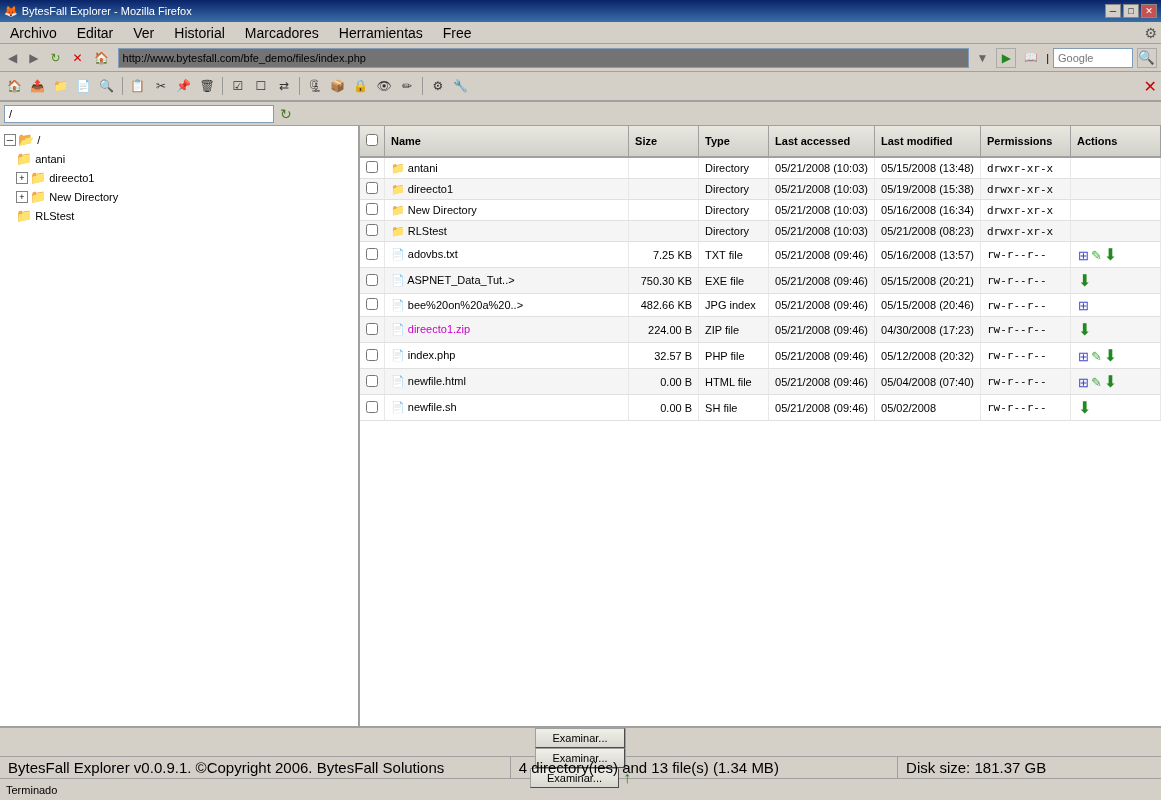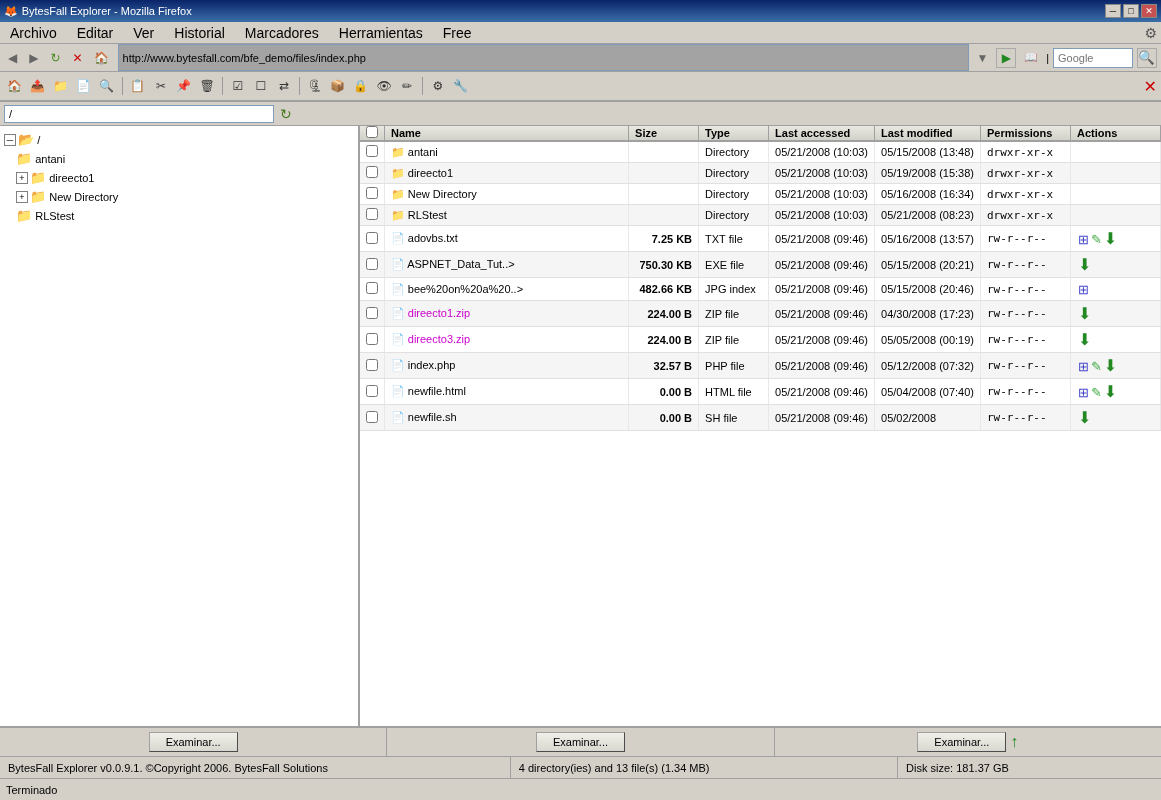--- a/index.html
+++ b/index.html
@@ -41,23 +41,23 @@
       border-bottom: 1px solid #a0a0a0;
       display: flex;
       align-items: center;
       padding: 2px 4px;
       gap: 4px;
       height: 28px;
     }
     .nav-btn { background: none; border: none; cursor: pointer; padding: 2px 4px; font-size: 12px; color: #666; }
     .address-input {
       flex: 1;
-      height: 27px;
+      height: 20px;
       border: 1px solid #7f9db9;
-      background: #a3a3a3;
+      background: #737373;
       padding: 0 4px;
       font-size: 11px;
       outline: none;
     }
     .go-btn { width: 20px; height: 20px; background: none; border: 1px solid #aaa; cursor: pointer; display: flex; align-items: center; justify-content: center; font-size: 12px; color: #0066cc; }
     .search-input { width: 80px; height: 20px; border: 1px solid #7f9db9; padding: 0 4px; font-size: 11px; }
     .search-btn { width: 20px; height: 20px; background: none; border: 1px solid #aaa; cursor: pointer; }
 
     
     .toolbar {
@@ -126,78 +126,79 @@
 
     
     .file-panel { flex: 1; overflow-y: auto; overflow-x: hidden; }
 
     
     .file-table { width: 100%; border-collapse: collapse; }
     .file-table thead { background: linear-gradient(to bottom, #e8e8e0, #d0d0c8); position: sticky; top: 0; }
     .file-table th {
       border-right: 1px solid #a0a0a0;
       border-bottom: 2px solid #a0a0a0;
-      padding: 0 6px;
+      padding: 8px 6px;
       text-align: left;
       font-weight: bold;
       font-size: 11px;
       cursor: pointer;
       white-space: nowrap;
     }
     .file-table td {
       border-bottom: 1px solid #e0e0e0;
       border-right: 1px solid #e8e8e8;
       padding: 3px 6px;
       font-size: 11px;
       vertical-align: middle;
       white-space: nowrap;
     }
     .file-table tr:nth-child(even) { background: #f5f5f5; }
 
     .col-check { width: 22px; text-align: center; }
     .col-name { min-width: 170px; }
-    .col-size { width: 70px; text-align: right; font-weight: bold; }
+    .col-size { width: 70px; text-align: right; }
     .col-type { width: 70px; }
     .col-accessed { width: 100px; }
     .col-modified { width: 100px; }
     .col-perms { width: 90px; }
     .col-actions { width: 90px; }
 
     .cb { width: 12px; height: 12px; }
     .folder-icon { color: #c8a020; }
     .link-name { color: #cc00cc; text-decoration: none; cursor: pointer; }
     .action-btn { background: none; border: none; cursor: pointer; font-size: 14px; padding: 0 1px; }
 
     
     .bottom-bars {
       border-top: 2px solid #a0a0a0;
       background: #d4d0c8;
       display: flex;
       height: 30px;
       align-items: center;
+      flex-direction: column;
     }
     .browse-section { flex: 1; display: flex; align-items: center; justify-content: center; border-right: 1px solid #a0a0a0; height: 100%; }
     .browse-btn {
       padding: 3px 16px;
       background: linear-gradient(to bottom, #f0f0e8, #d8d8d0);
       border: 1px outset #a0a0a0;
       cursor: pointer;
       font-size: 11px;
     }
     .upload-icon { color: #228822; font-size: 16px; margin-left: 4px; }
 
     
     .status-bar {
       border-top: 1px solid #a0a0a0;
       background: #d4d0c8;
       display: flex;
       height: 22px;
       align-items: center;
     }
-    .status-section { padding: 2px 8px; border-right: 1px solid #a0a0a0; font-size: 11px; display: flex; align-items: center; height: 100%; }
+    .status-section { padding: 2px 8px; border-right: 1px solid #a0a0a0; font-size: 15px; display: flex; align-items: center; height: 100%; }
     .status-section:last-child { border-right: none; }
 
     
     .firefox-status {
       background: #d4d0c8;
       border-top: 1px solid #a0a0a0;
       height: 22px;
       display: flex;
       align-items: center;
       padding: 0 6px;
@@ -413,35 +414,25 @@
             <td class="col-name"><span>📄 </span><a class="link-name">direecto1.zip</a></td>
             <td class="col-size">224.00 B</td>
             <td class="col-type">ZIP file</td>
             <td class="col-accessed">05/21/2008 (09:46)</td>
             <td class="col-modified">04/30/2008 (17:23)</td>
             <td class="col-perms" style="font-family: monospace;">rw-r--r--</td>
             <td class="col-actions"><button class="action-btn" title="Download"><span style="color:#228822;font-size:16px;">⬇</span></button></td>
           </tr>
           <tr>
             <td class="col-check"><input type="checkbox" class="cb" style=""></td>
-            <td class="col-name"><span>📄 </span><a class="link-name">direecto3.zip</a></td>
-            <td class="col-size">224.00 B</td>
-            <td class="col-type">ZIP file</td>
-            <td class="col-accessed">05/21/2008 (09:46)</td>
-            <td class="col-modified">05/05/2008 (00:19)</td>
-            <td class="col-perms" style="font-family: monospace;">rw-r--r--</td>
-            <td class="col-actions"><button class="action-btn" title="Download"><span style="color:#228822;font-size:16px;">⬇</span></button></td>
-          </tr>
-          <tr>
-            <td class="col-check"><input type="checkbox" class="cb" style=""></td>
             <td class="col-name"><span>📄 </span><span>index.php</span></td>
             <td class="col-size">32.57 B</td>
             <td class="col-type">PHP file</td>
             <td class="col-accessed">05/21/2008 (09:46)</td>
-            <td class="col-modified">05/12/2008 (07:32)</td>
+            <td class="col-modified">05/12/2008 (20:32)</td>
             <td class="col-perms" style="font-family: monospace;">rw-r--r--</td>
             <td class="col-actions"><button class="action-btn" title="View"><span style="color:#4444cc;font-size:13px;">⊞</span></button><button class="action-btn" title="Edit"><span style="color:#44aa44;font-size:13px;">✎</span></button><button class="action-btn" title="Download"><span style="color:#228822;font-size:16px;">⬇</span></button></td>
           </tr>
           <tr>
             <td class="col-check"><input type="checkbox" class="cb" style=""></td>
             <td class="col-name"><span>📄 </span><span>newfile.html</span></td>
             <td class="col-size">0.00 B</td>
             <td class="col-type">HTML file</td>
             <td class="col-accessed">05/21/2008 (09:46)</td>
             <td class="col-modified">05/04/2008 (07:40)</td>

